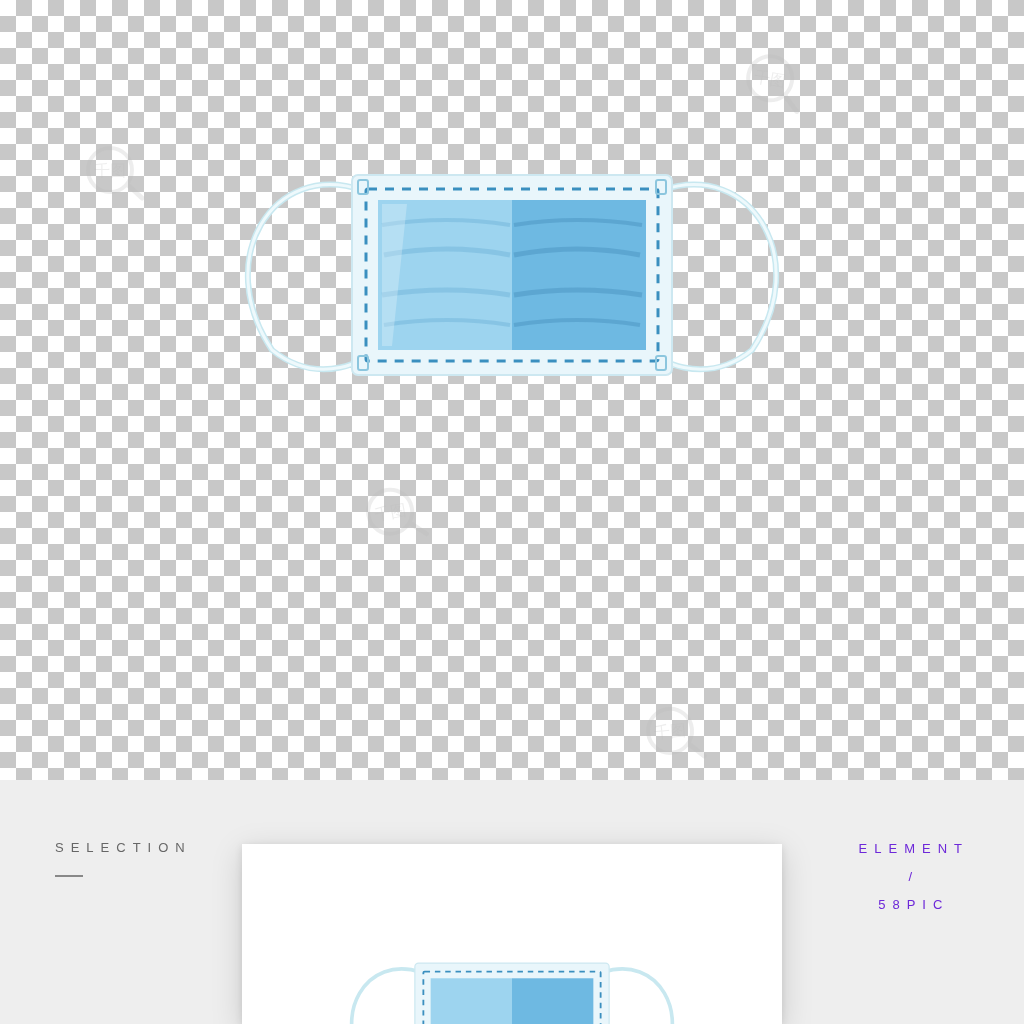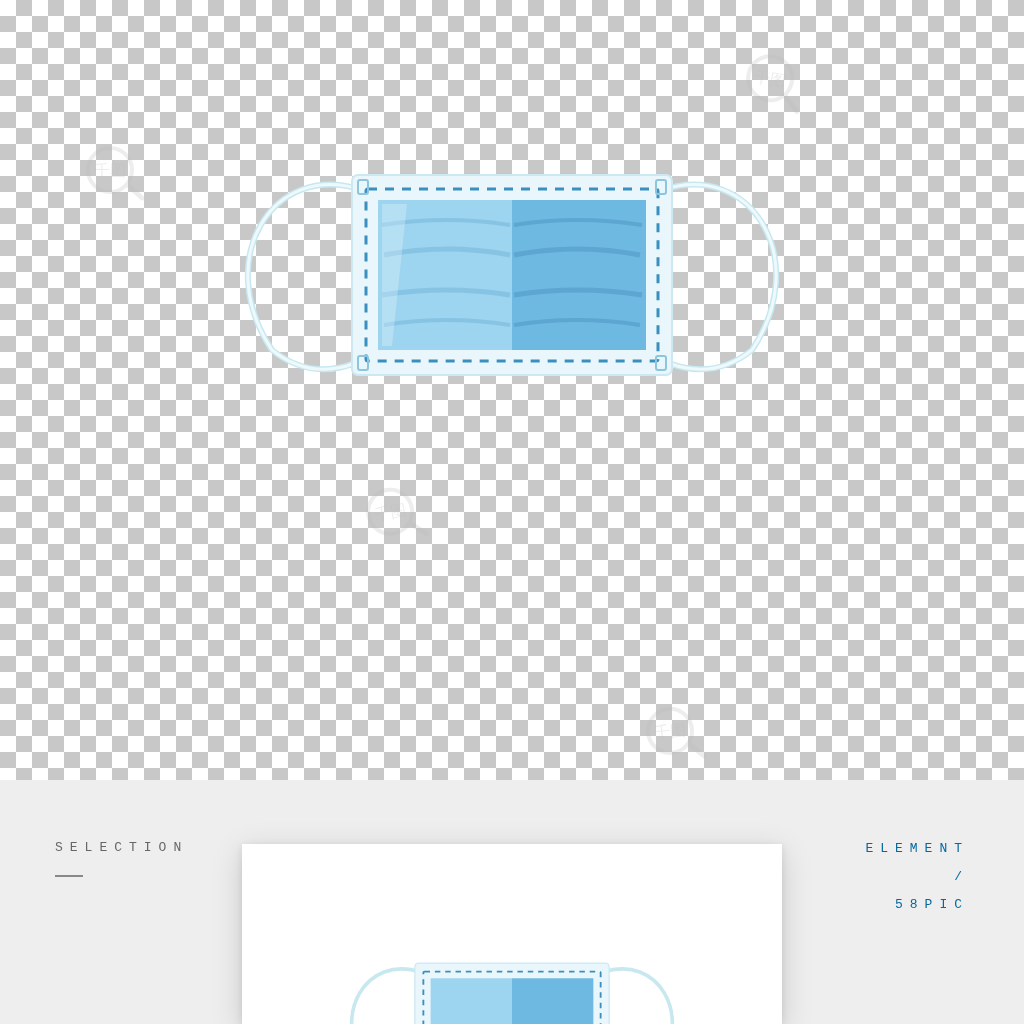--- a/index.html
+++ b/index.html
@@ -34,21 +34,20 @@
   }
   .mask-wrapper svg { width: 100%; height: 100%; }
   .bottom-section {
     width: 1024px;
     height: 244px;
     background: #eeeeee;
     position: relative;
     display: flex;
     align-items: flex-start;
     padding-top: 56px;
-    font-family: Liberation Mono, monospace;
   }
   .left-label {
     position: absolute;
     left: 55px;
     top: 60px;
     font-size: 13px;
     letter-spacing: 7px;
     color: #666;
     font-weight: 300;
   }
@@ -59,23 +58,23 @@
     width: 28px;
     height: 2px;
     background: #888;
   }
   .right-label {
     position: absolute;
     right: 55px;
     top: 55px;
     font-size: 13px;
     letter-spacing: 7px;
-    color: #0369a1;
+    color: #6d28d9;
     font-weight: 300;
-    text-align: right;
+    text-align: center;
     line-height: 28px;
   }
   .mockup-card {
     position: absolute;
     left: 50%;
     bottom: 0;
     transform: translateX(-50%);
     width: 540px;
     height: 180px;
     background: #ffffff;

